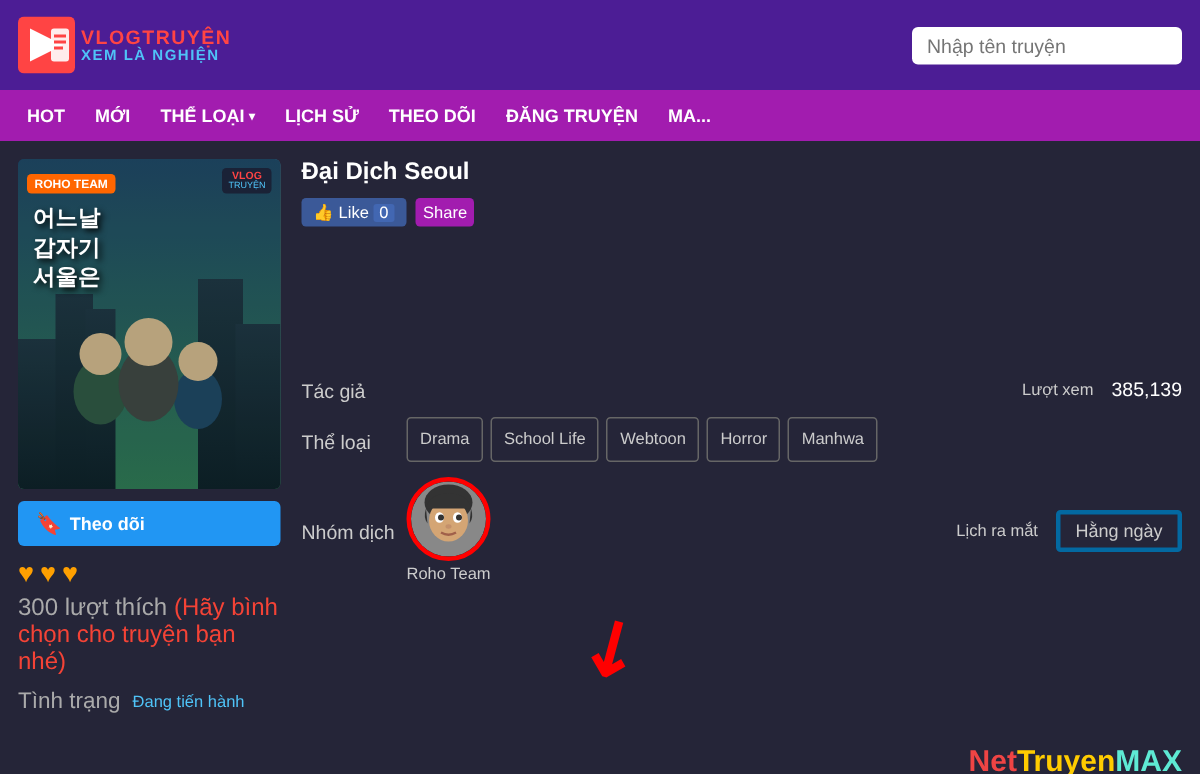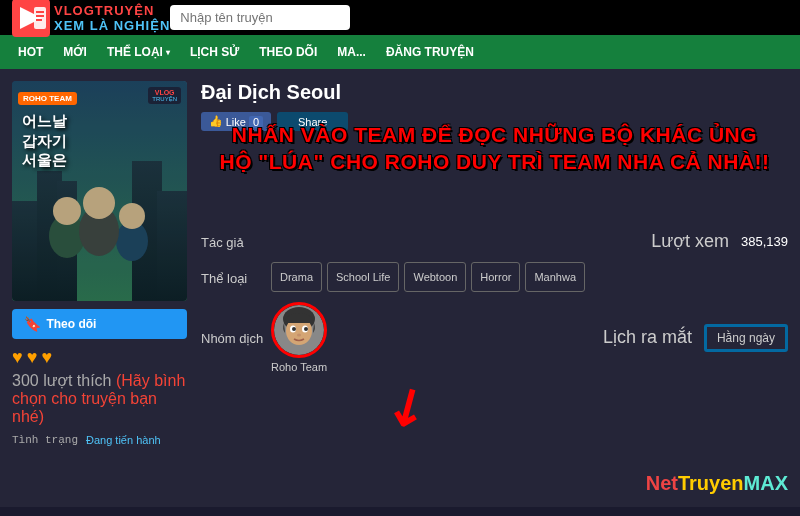--- a/index.html
+++ b/index.html
@@ -6,61 +6,62 @@
     body {
       width: 800px;
       height: 516px;
       overflow: hidden;
       font-family: Arial, sans-serif;
       background: #1a1a2e;
     }
 
     
     .header {
-      background: #000000;
-      display: flex;
-      align-items: center;
+      background: #4c1d95;
+      display: flex;
+      align-items: center;
+      justify-content: space-between;
       padding: 6px 12px;
-      height: 35px;
+      height: 60px;
     }
     .logo {
       display: flex;
       align-items: center;
     }
     .logo-text {
       display: flex;
       flex-direction: column;
       margin-left: 4px;
     }
     .logo-text .line1 {
       color: #ff4444;
       font-size: 13px;
       font-weight: 900;
       letter-spacing: 1px;
     }
     .logo-text .line2 {
       color: #4fc3f7;
-      font-size: 13px;
+      font-size: 10px;
       font-weight: bold;
       letter-spacing: 1px;
     }
     .search-input {
       background: #fff;
       border: none;
       border-radius: 4px;
       padding: 5px 10px;
       font-size: 13px;
       color: #999;
       width: 180px;
       outline: none;
     }
 
     
     .nav {
-      background: #15803d;
+      background: #a21caf;
       display: flex;
       align-items: center;
       padding: 0 8px;
       height: 34px;
     }
     .nav-item {
       color: white;
       font-size: 12px;
       font-weight: bold;
       padding: 0 10px;
@@ -169,38 +170,37 @@
 
     
     .status-row {
       display: flex;
       align-items: center;
       gap: 8px;
       margin-top: 8px;
     }
     .status-label {
       color: #aaa;
-      font-size: 11px;
-      font-family: Liberation Mono, monospace;
+      font-size: 15px;
     }
     .status-value {
       color: #4fc3f7;
       font-size: 11px;
     }
 
     
     .right-panel {
       flex: 1;
       position: relative;
     }
 
     
     .manga-title {
       color: white;
-      font-size: 20px;
+      font-size: 16px;
       font-weight: bold;
       margin-bottom: 8px;
     }
 
     
     .social-row {
       display: flex;
       gap: 6px;
       margin-bottom: 10px;
     }
@@ -210,25 +210,25 @@
       border: none;
       border-radius: 3px;
       padding: 3px 8px;
       font-size: 11px;
       cursor: pointer;
       display: flex;
       align-items: center;
       gap: 3px;
     }
     .share-btn {
-      background: #0c4a6e;
+      background: #a21caf;
       color: white;
       border: none;
       border-radius: 3px;
-      padding: 3px 21px;
+      padding: 3px 5px;
       font-size: 11px;
       cursor: pointer;
     }
 
     
     .overlay-text {
       position: absolute;
       top: 40px;
       left: 0;
       right: 0;
@@ -261,21 +261,21 @@
       font-size: 13px;
     }
     .info-right {
       margin-left: auto;
       display: flex;
       align-items: center;
       gap: 12px;
     }
     .info-right-label {
       color: #ccc;
-      font-size: 18px;
+      font-size: 11px;
     }
     .info-right-value {
       color: white;
       font-size: 13px;
     }
 
     
     .tags {
       display: flex;
       flex-wrap: wrap;
@@ -356,22 +356,22 @@
 
 <nav class="nav">
   <div class="nav-item">HOT</div>
   <div class="nav-item">MỚI</div>
   <div class="nav-item">
       <span>THỂ LOẠI</span>
       <span class="arrow">▾</span>
     </div>
   <div class="nav-item">LỊCH SỬ</div>
   <div class="nav-item">THEO DÕI</div>
+  <div class="nav-item">ĐĂNG TRUYỆN</div>
   <div class="nav-item">MA...</div>
-  <div class="nav-item">ĐĂNG TRUYỆN</div>
 </nav>
 
 <div class="main" style="position:relative;">
 
   <div class="left-panel">
 
     <div class="cover-img">
       <div class="cover-bg"></div>
 
       <svg width="175" height="220" viewBox="0 0 175 220" style="position:absolute;top:0;left:0;">
@@ -452,24 +452,20 @@
 
     <div class="social-row">
       <button class="like-btn">
         <span>👍</span>
         <span>Like</span>
         <span style="background:#4267b2;padding:0 4px;border-radius:2px;">0</span>
       </button>
       <button class="share-btn">Share</button>
     </div>
 
-    <div class="overlay-text">
-      <span class="overlay-line">NHẤN VÀO TEAM ĐỂ ĐỌC NHỮNG BỘ KHÁC ỦNG</span>
-      <span class="overlay-line">HỘ "LÚA" CHO ROHO DUY TRÌ TEAM NHA CẢ NHÀ!!</span>
-    </div>
 
     <div class="info-section" style="margin-top: 100px;">
 
       <div class="full-info-row">
         <span class="info-label">Tác giả</span>
         <span class="info-value"></span>
         <div class="info-right">
           <span class="info-right-label">Lượt xem</span>
           <span class="info-right-value">385,139</span>
         </div>

